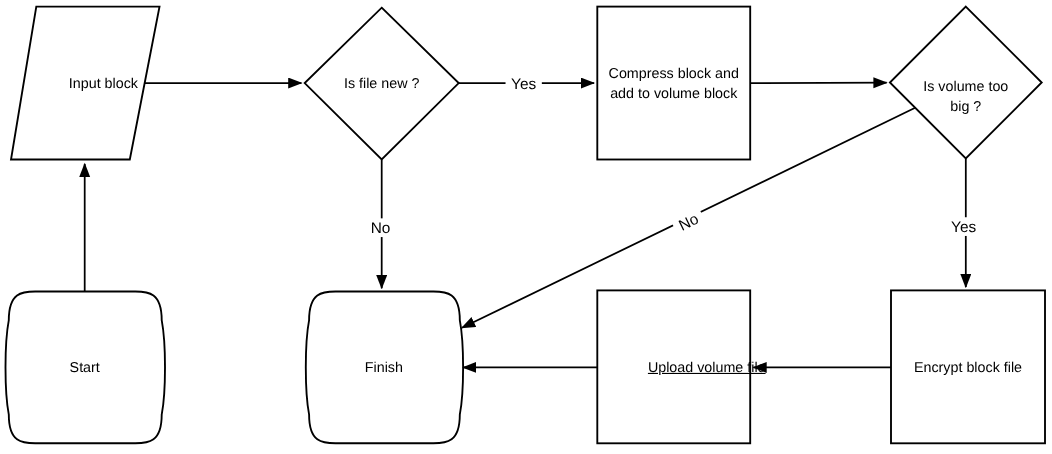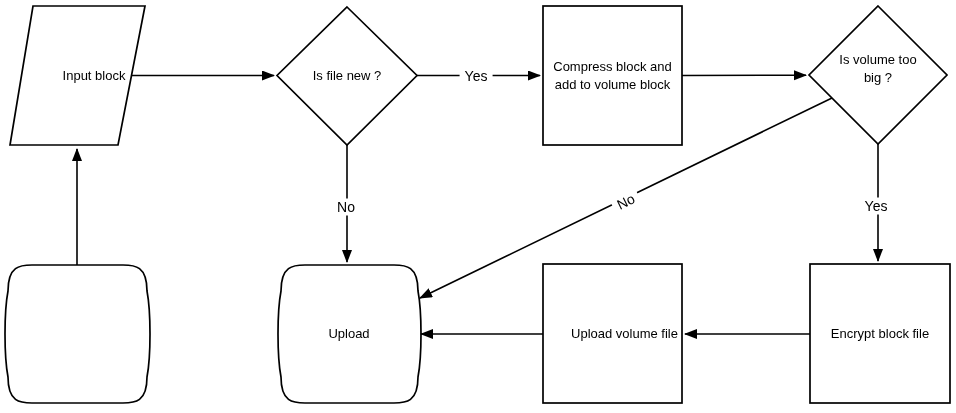--- a/index.html
+++ b/index.html
@@ -97,31 +97,34 @@
 
   <div class="node-label" style="left:287px; top:66px; width:120px; height:20px;">
     <div>Is file new ?</div>
   </div>
 
   <div class="node-label" style="left:545px; top:57px; width:135px; height:38px;">
     <div>Compress block and</div>
     <div>add to volume block</div>
   </div>
 
-  <div class="node-label" style="left:818px; top:50px; width:120px; height:38px;">
+  <div class="node-label" style="left:818px; top:69px; width:120px; height:38px;">
     <div>Is volume too</div>
     <div>big ?</div>
   </div>
 
+  <div class="node-label" style="left:17px; top:324px; width:120px; height:20px;">
+    <div>Start</div>
+  </div>
 
   <div class="node-label" style="left:289px; top:324px; width:120px; height:20px;">
-    <div>Upload</div>
+    <div>Finish</div>
   </div>
 
-  <div class="node-label" style="left:564px; top:324px; width:121px; height:20px;">
+  <div class="node-label" style="left:582px; top:324px; width:121px; height:20px;text-decoration:underline;">
     <div>Upload volume file</div>
   </div>
 
   <div class="node-label" style="left:820px; top:324px; width:120px; height:20px;">
     <div>Encrypt block file</div>
   </div>
 
   <div class="edge-label" style="left:476px; top:76px;">Yes</div>
 
   <div class="edge-label" style="left:346px; top:207px;">No</div>

